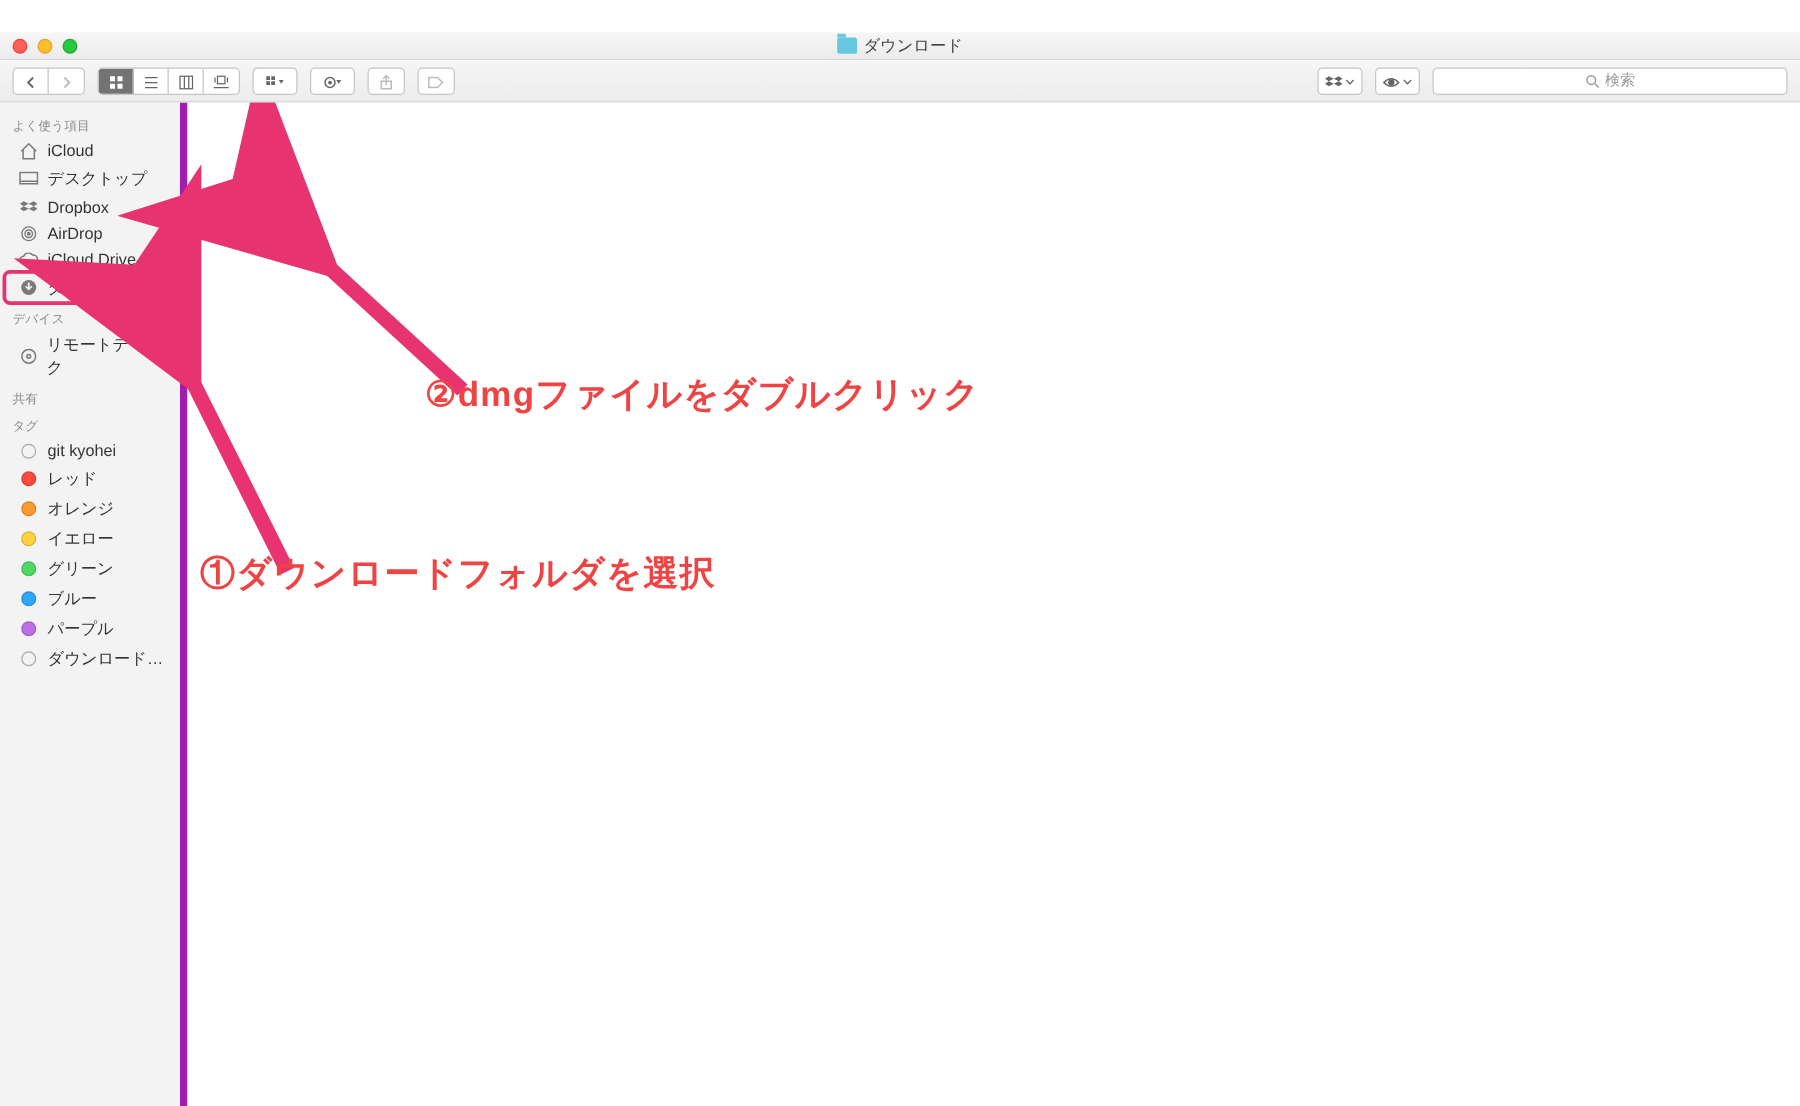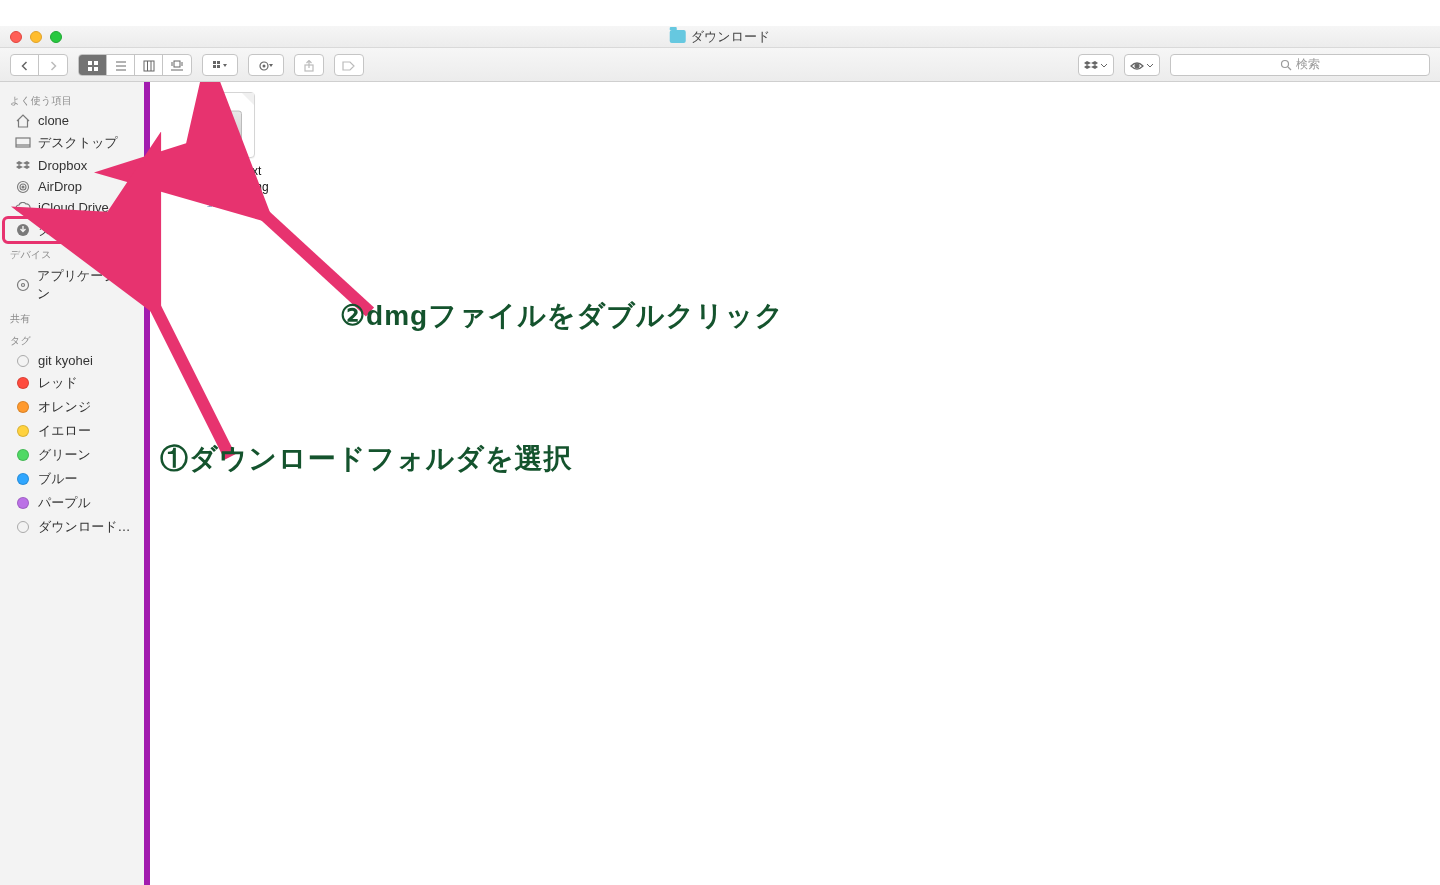--- a/index.html
+++ b/index.html
@@ -89,21 +89,21 @@
     justify-content: center;
     border-right: 1px solid #c5c5c5;
     color: #555;
     cursor: default;
   }
   .seg .btn:last-child { border-right: none; }
   .seg .btn.active { background: #737373; color: #fff; }
   .seg .btn.wide { width: 34px; }
   .spacer { flex: 1; }
   .search {
-    width: 260px;
+    width: 284px;
     height: 22px;
     border: 1px solid #c5c5c5;
     border-radius: 4px;
     background: #fff;
     display: flex;
     align-items: center;
     justify-content: center;
     gap: 4px;
     color: #9a9a9a;
     font-size: 12px;
@@ -207,21 +207,21 @@
     color: #111;
   }
   .file-size {
     font-size: 11px;
     color: #899fc7;
     margin-top: 2px;
   }
   
   .annotation {
     position: absolute;
-    color: #14532d;
+    color: #ef4444;
     font-size: 28px;
     font-weight: 600;
     letter-spacing: 1px;
     white-space: nowrap;
   }
   svg.arrow { position: absolute; overflow: visible; }
 </style>
 </head>
 <body>
 
@@ -364,21 +364,21 @@
     <div class="sidebar">
 
       <div class="sb-head">よく使う項目</div>
 
       <div class="sb-item">
         <span class="ic">
             <svg width="16" height="14" viewBox="0 0 16 14" fill="none" stroke="#7a7a7a" stroke-width="1.2">
               <path d="M2 7 L8 1 L14 7 M3.5 6 V13 H12.5 V6"></path>
             </svg>
           </span>
-        <span>clone</span>
+        <span>iCloud</span>
       </div>
       <div class="sb-item">
         <span class="ic">
             <svg width="16" height="12" viewBox="0 0 16 12" fill="none" stroke="#7a7a7a" stroke-width="1.2">
               <rect x="1" y="1" width="14" height="9"></rect>
               <line x1="1" y1="8" x2="15" y2="8"></line>
             </svg>
           </span>
         <span>デスクトップ</span>
       </div>
@@ -420,21 +420,21 @@
       </div>
 
       <div class="sb-head">デバイス</div>
       <div class="sb-item">
         <span class="ic">
             <svg width="14" height="14" viewBox="0 0 14 14" fill="none" stroke="#7a7a7a" stroke-width="1.2">
               <circle cx="7" cy="7" r="5.5"></circle>
               <circle cx="7" cy="7" r="1.5"></circle>
             </svg>
           </span>
-        <span>アプリケーション</span>
+        <span>リモートディスク</span>
       </div>
 
       <div class="sb-head">共有</div>
 
       <div class="sb-head">タグ</div>
       <div class="sb-item">
         <span class="ic">
             <span class="tag-empty"></span>
           </span>
         <span>git kyohei</span>
@@ -477,30 +477,20 @@
       </div>
       <div class="sb-item">
         <span class="ic">
             <span class="tag-empty"></span>
           </span>
         <span>ダウンロード…</span>
       </div>
     </div>
 
     <div class="content">
-      <div class="file">
-        <div class="file-icon">
-          <div class="drive"></div>
-        </div>
-        <div class="file-name">
-          <span>Sublime Text</span><br>
-          <span>Build 3126.dmg</span>
-        </div>
-        <div class="file-size">12.7 MB</div>
-      </div>
 
       <svg class="arrow" style="left:80px; top:100px" width="150" height="140">
         <defs>
             <marker id="ah2" markerWidth="14" markerHeight="14" refX="3" refY="7" orient="auto">
               <path d="M0 7 L14 0 L10 7 L14 14 Z" fill="#e7336f"></path>
             </marker>
           </defs>
         <line x1="140" y1="130" x2="18" y2="18" stroke="#e7336f" stroke-width="12" marker-end="url(#ah2)"></line>
       </svg>
 

